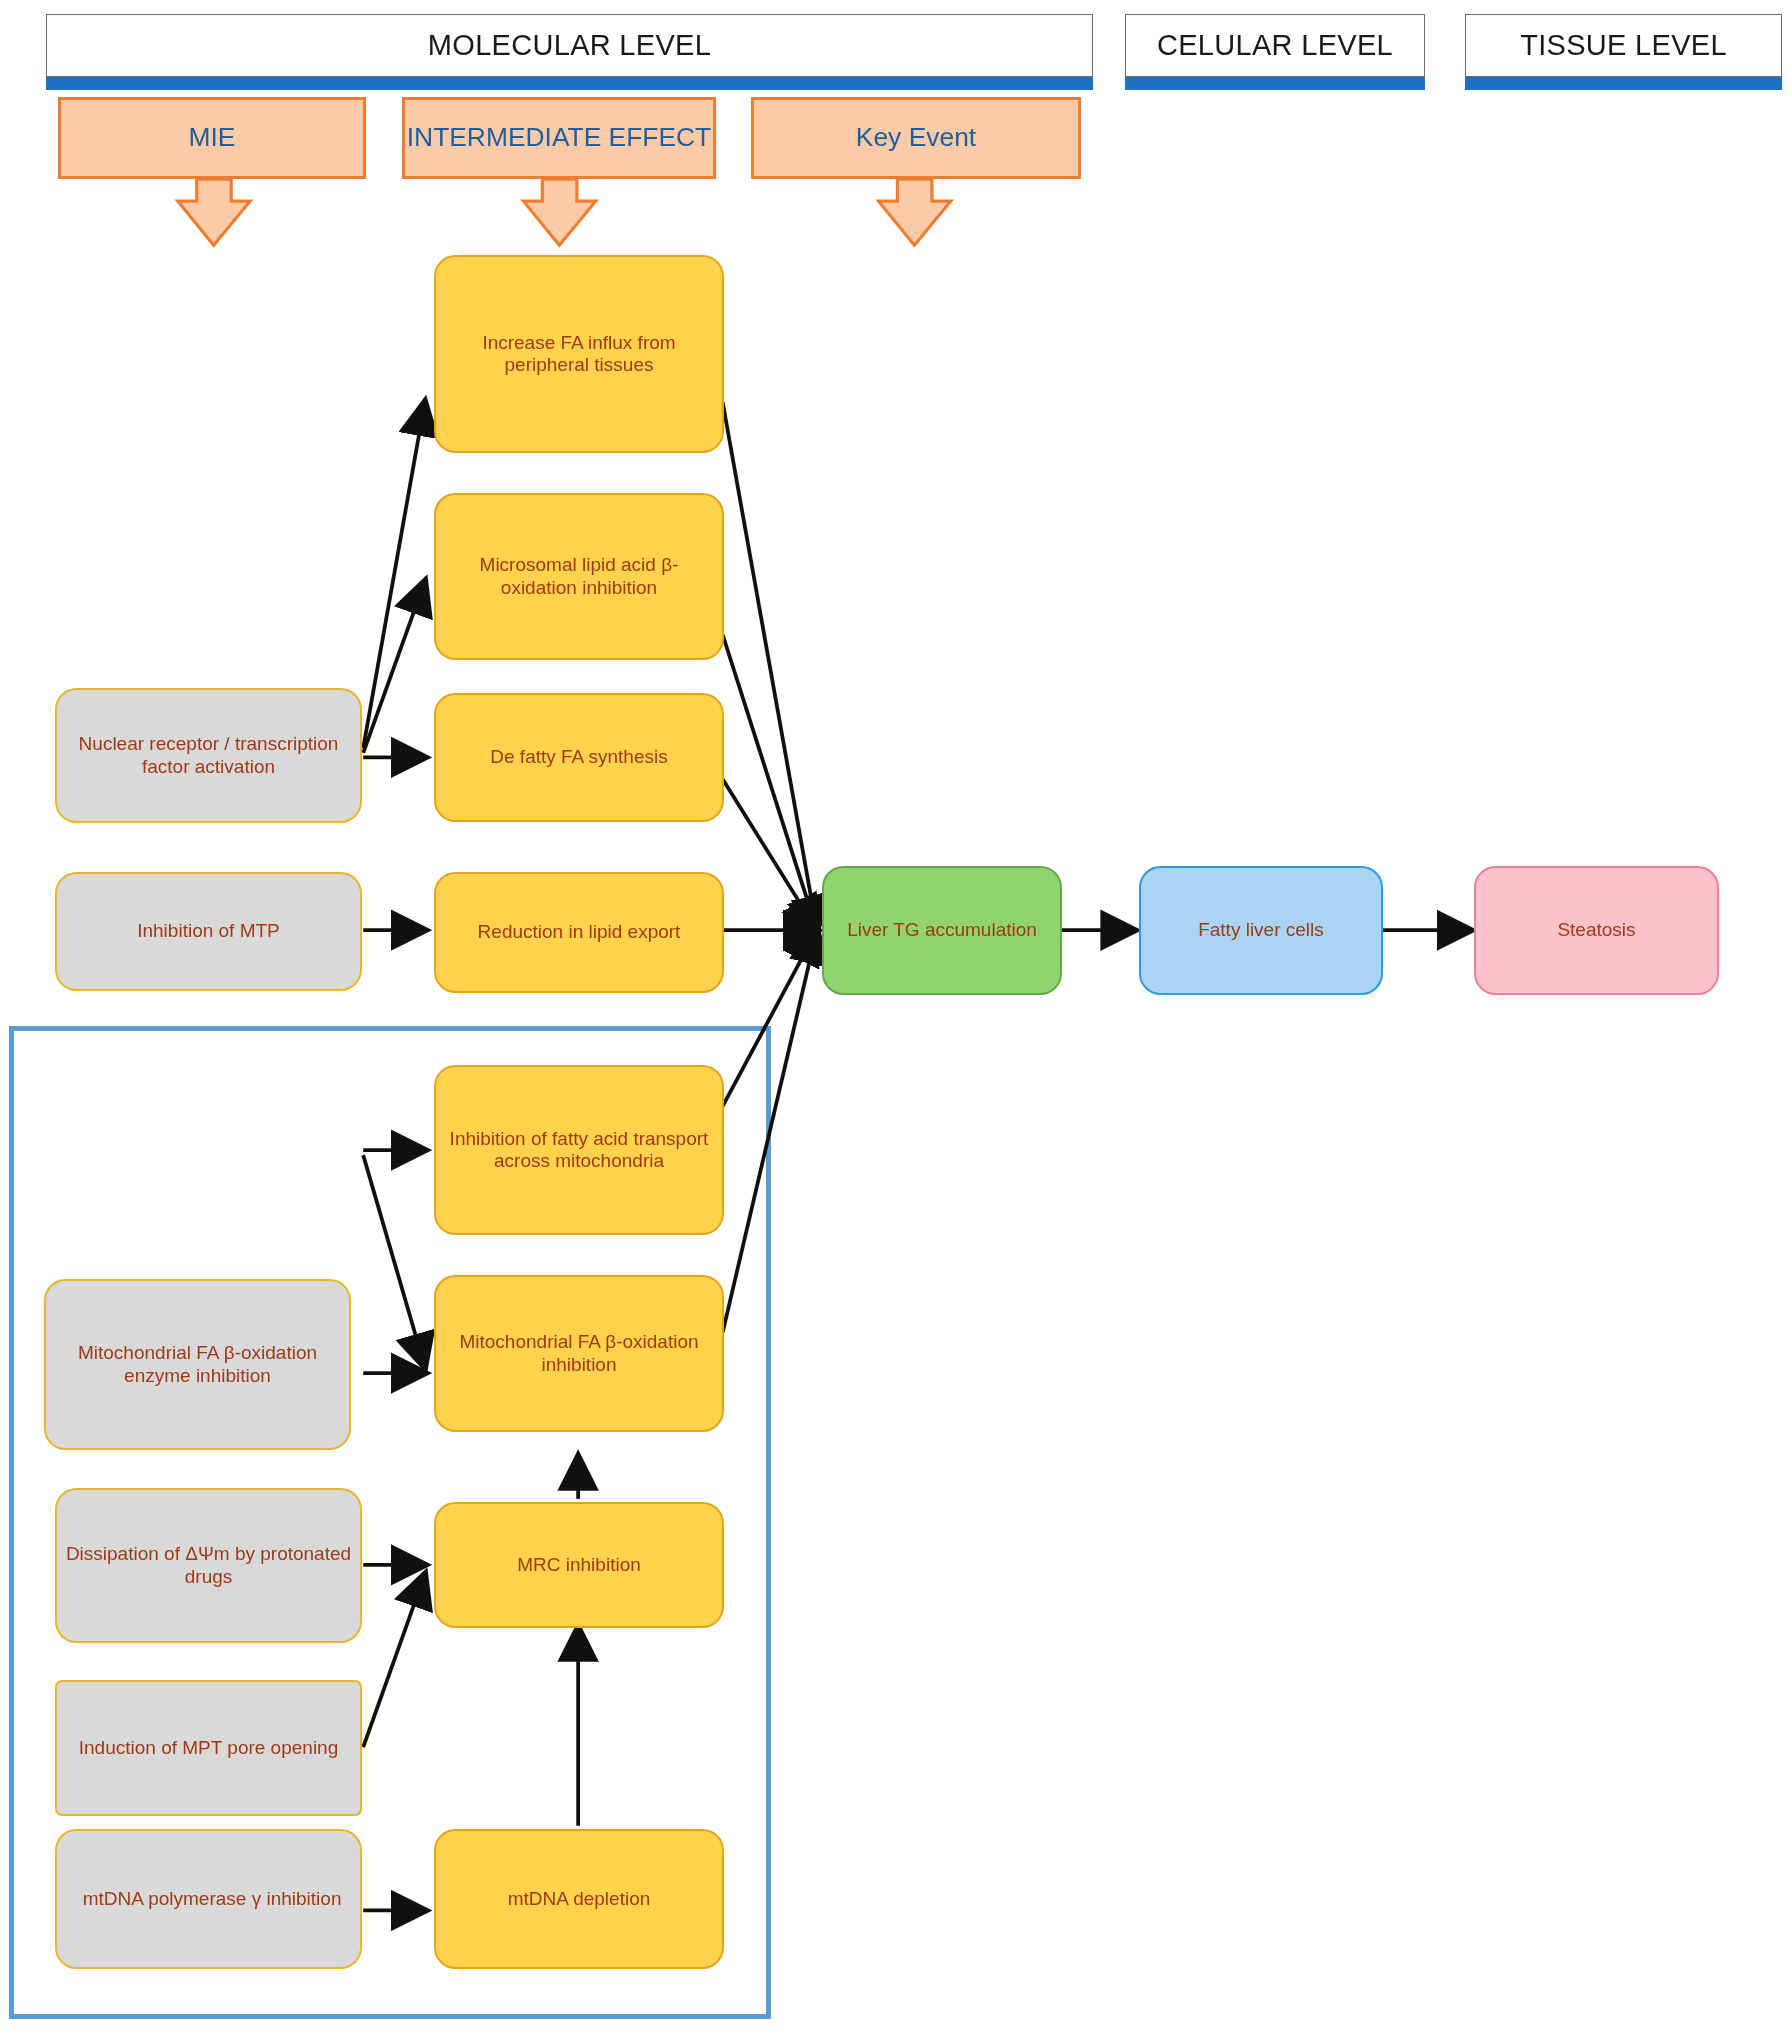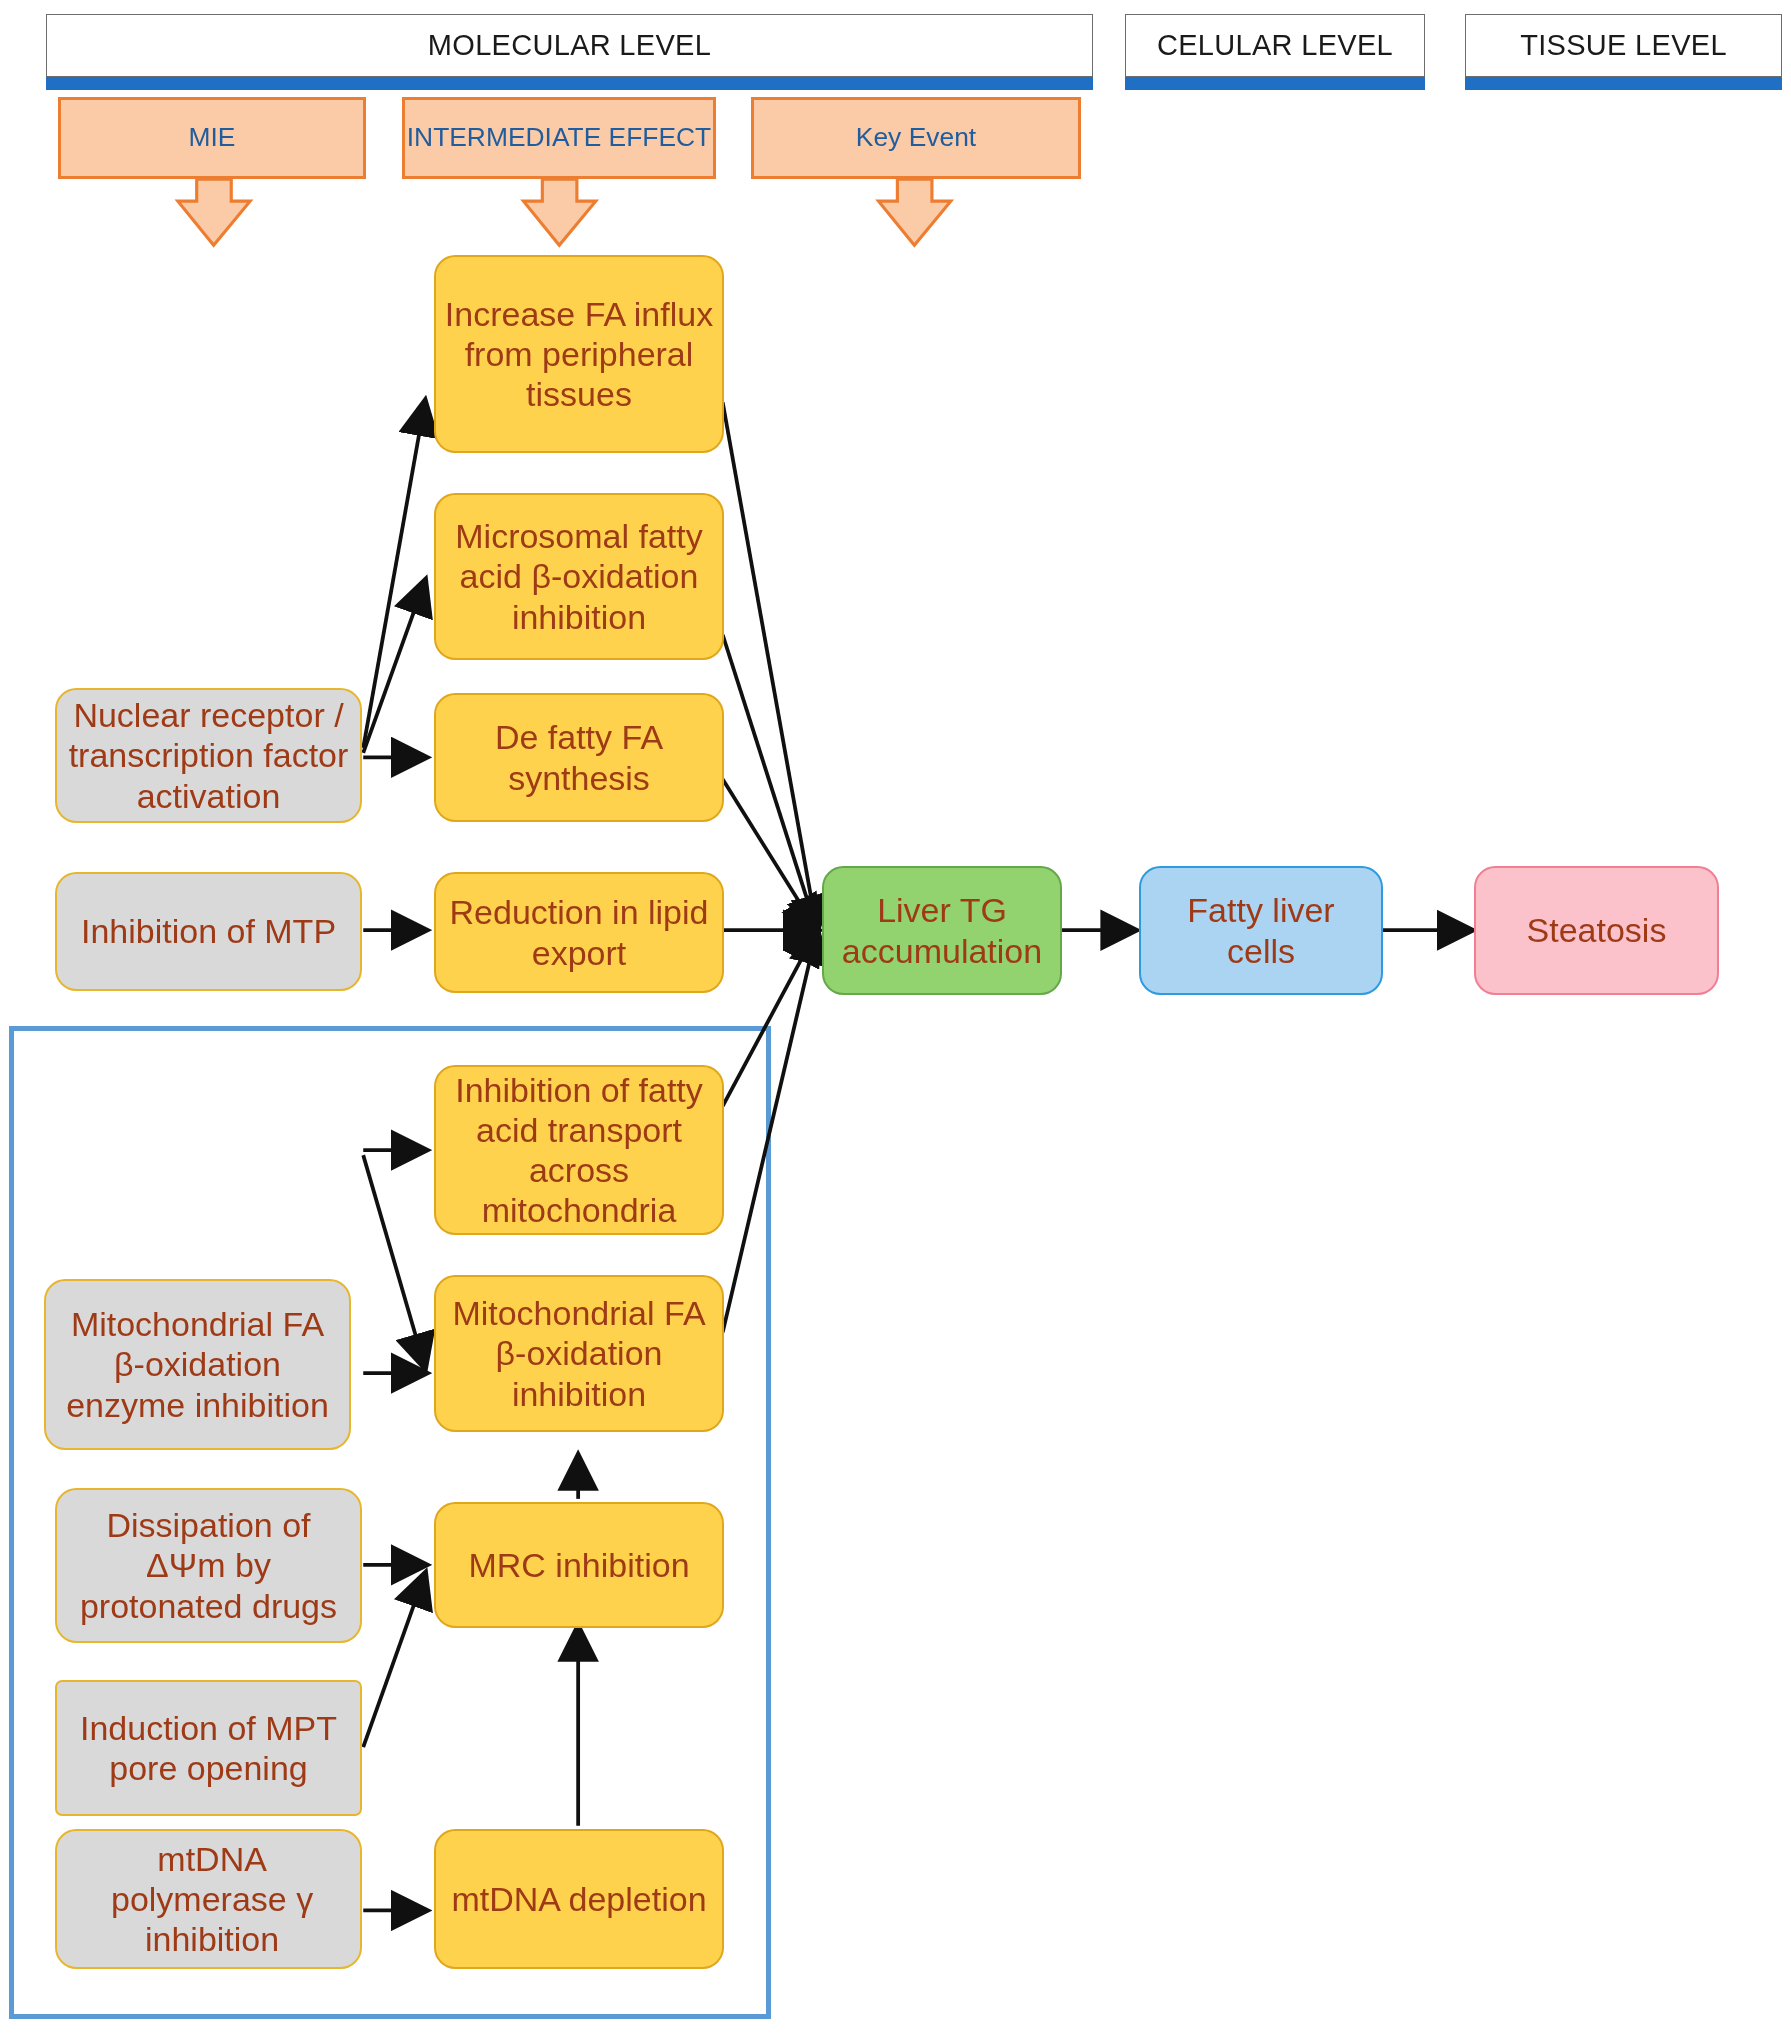--- a/index.html
+++ b/index.html
@@ -16,21 +16,21 @@
   
   .legend-box{position:absolute;box-sizing:border-box;background:#fbcaa6;
     border:3.1px solid #ed7d31;display:flex;align-items:center;justify-content:center;
     text-align:center;line-height:1.18;}
   .legend-box span{font-size:26.4px;color:#1f5d9e;}
 
   
   .node{position:absolute;box-sizing:border-box;border-radius:21.4px;
     display:flex;align-items:center;justify-content:center;text-align:center;
     padding:3.8px 8.8px;line-height:1.18;}
-  .node span{color:#9e3a16;font-size:34px;display:block;}
+  .node span{color:#9e3a16;font-size:19px;display:block;}
   .n-grey{background:#d9d9d9;border:2.5px solid #e8b62c;}
   .n-yellow{background:#ffd24d;border:2.5px solid #e0a71d;}
   .n-green{background:#92d26f;border:2.5px solid #64a84a;}
   .n-blue{background:#aad4f2;border:2.5px solid #2e9bdf;}
   .n-pink{background:#fcc2cb;border:2.5px solid #f07f93;}
 
   
   .group-frame{position:absolute;box-sizing:border-box;border:5px solid #5b9bd5;background:transparent;}
 </style>
 </head>
@@ -113,21 +113,21 @@
       <path d="M1690,1480 L1805,1480"></path>
       <path d="M2200,1480 L2340,1480"></path>
     </g>
   </svg>
 
   <div class="node n-yellow" style="left:434px;top:255px;width:290px;height:198px;">
     <span>Increase FA influx from peripheral tissues</span>
   </div>
 
   <div class="node n-yellow" style="left:434px;top:493px;width:290px;height:167px;">
-    <span>Microsomal fatty acid β-oxidation inhibition</span>
+    <span>Microsomal lipid acid β-oxidation inhibition</span>
   </div>
 
   <div class="node n-yellow" style="left:434px;top:693px;width:290px;height:129px;">
     <span>De fatty FA synthesis</span>
   </div>
 
   <div class="node n-yellow" style="left:434px;top:872px;width:290px;height:121px;">
     <span>Reduction in lipid export</span>
   </div>
 

